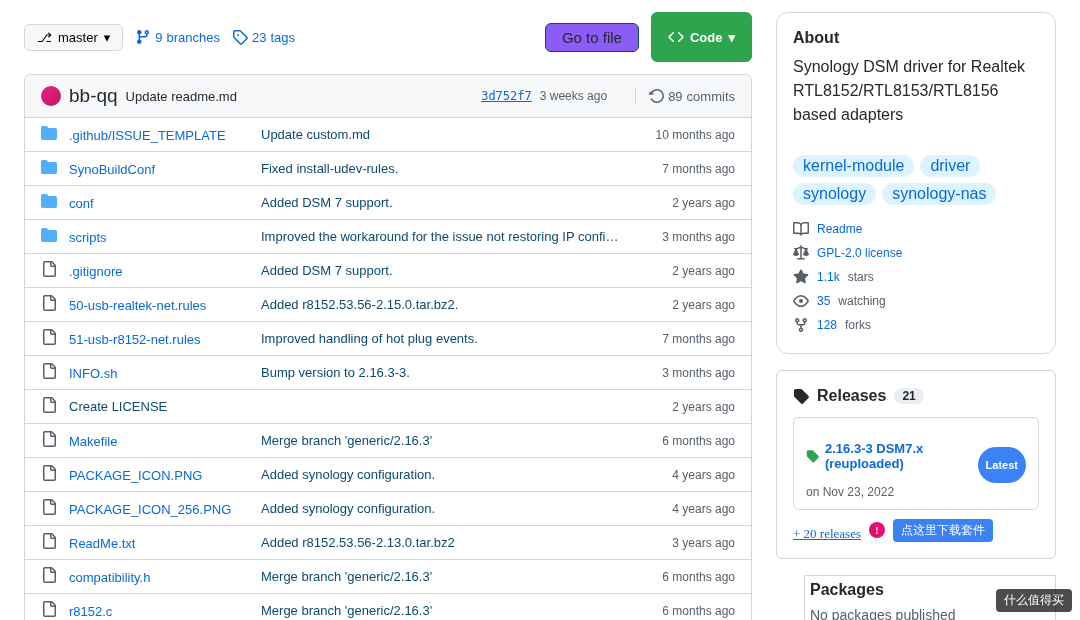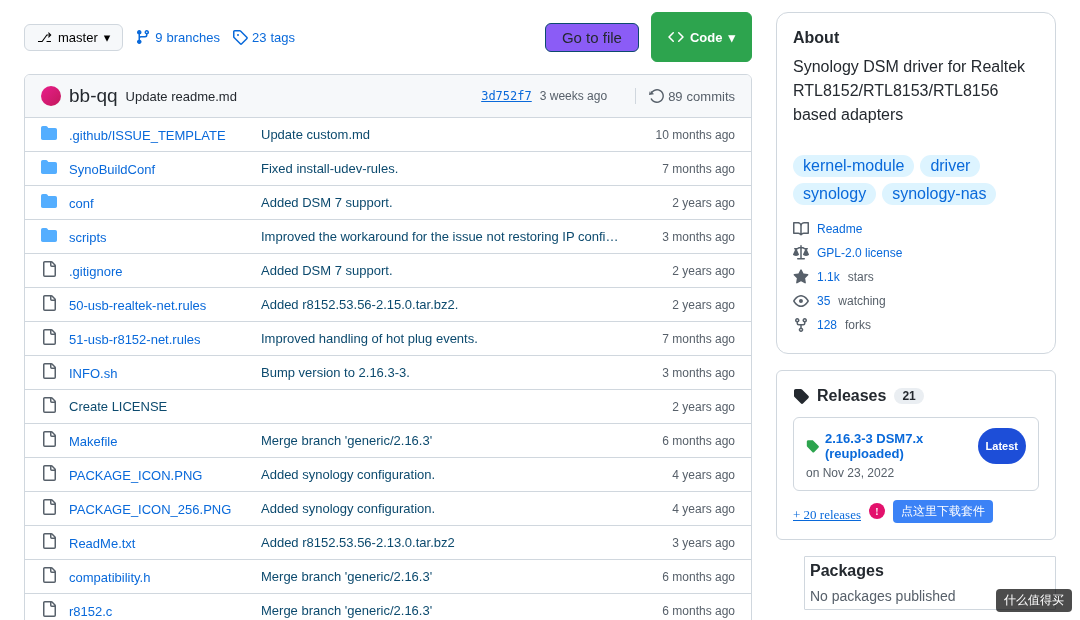--- a/index.html
+++ b/index.html
@@ -55,21 +55,21 @@
     .about-meta li a { color: #0969da; text-decoration: none; }
     
     
     .releases-section { border: 1px solid #d0d7de; border-radius: 6px; padding: 16px; margin-bottom: 16px; }
     .releases-header { display: flex; align-items: center; gap: 8px; margin-bottom: 12px; }
     .releases-title { font-weight: 600; font-size: 16px; }
     .releases-count { background: #eaeef2; border-radius: 20px; padding: 1px 8px; font-size: 12px; font-weight: 600; }
     
     .release-item { border: 1px solid #d0d7de; border-radius: 6px; padding: 10px 12px; margin-bottom: 8px; }
     .release-name { display: flex; align-items: center; gap: 6px; font-size: 14px; font-weight: 600; color: #0969da; margin-bottom: 2px; }
-    .latest-badge { background: #1d4ed8; color: #fff; border-radius: 20px; padding: 12px 8px; font-size: 11px; font-weight: 600; }
+    .latest-badge { background: #3b82f6; color: #fff; border-radius: 20px; padding: 12px 8px; font-size: 11px; font-weight: 600; margin-top: 19px; }
     .release-date { font-size: 12px; color: #57606a; }
     
     .more-releases { display: flex; align-items: center; gap: 8px; font-size: 13px; color: #0969da; margin-top: 8px; cursor: pointer; }
     
     
     .tooltip-badge { background: #3b82f6; color: #fff; border-radius: 4px; padding: 3px 8px; font-size: 12px; font-weight: 500; cursor: pointer; }
     
     
     .packages-section { border: 1px solid #d0d7de; border-radius: 1px; padding: 5px; margin-bottom: 16px; margin-left: 28px; }
     .packages-title { font-weight: 600; font-size: 16px; margin-bottom: 8px; }

